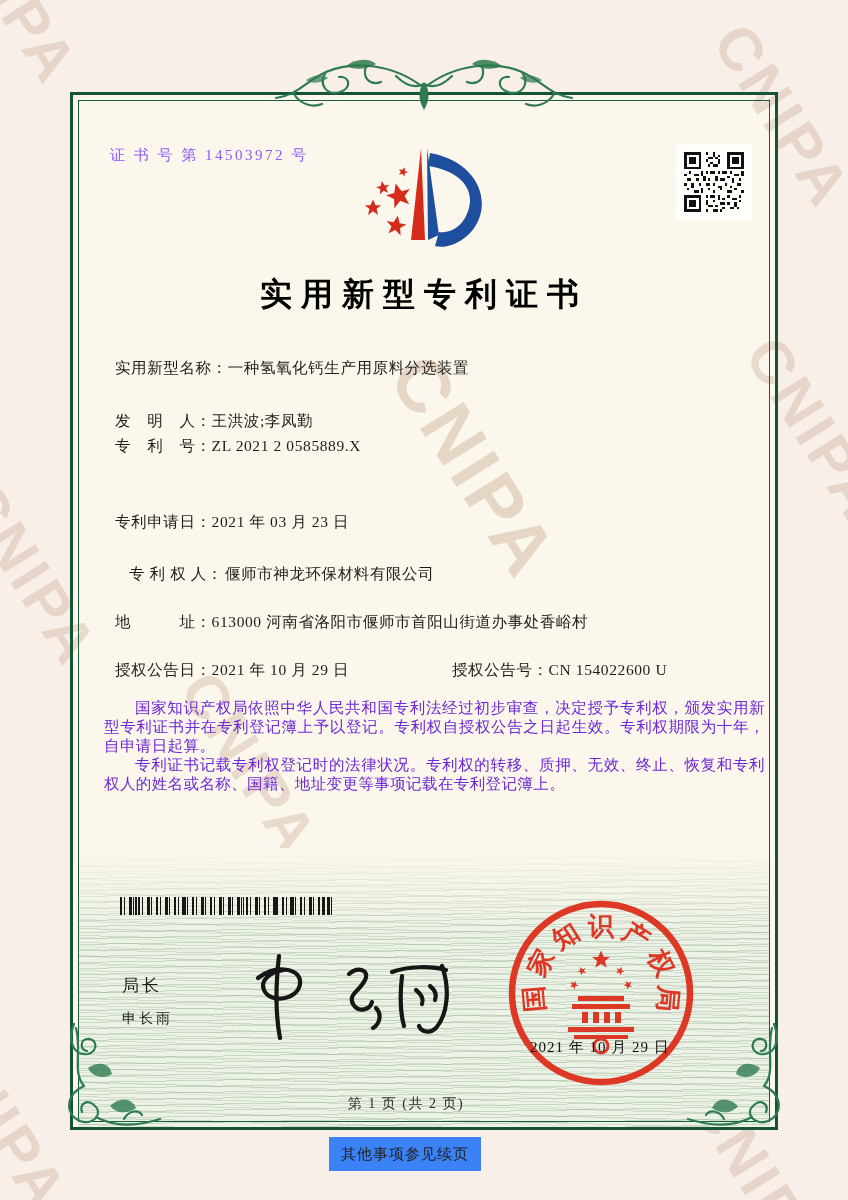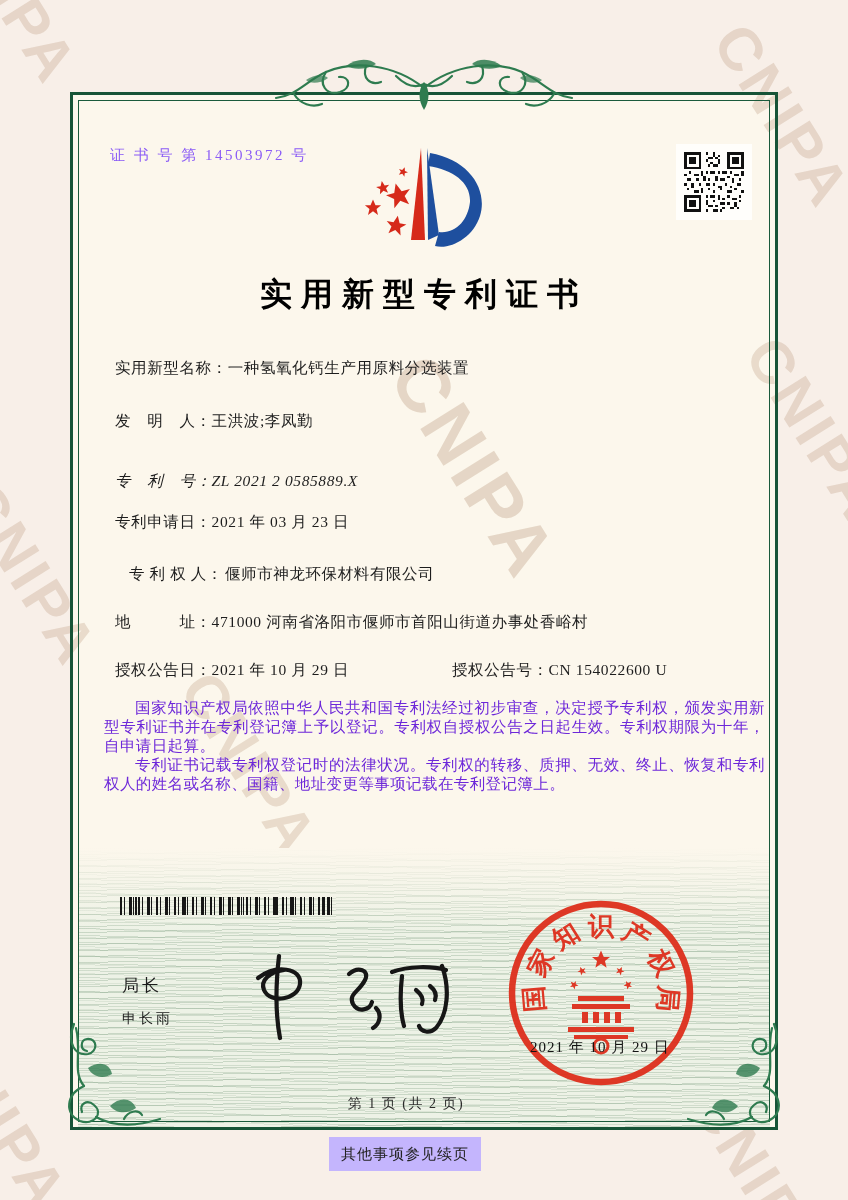--- a/index.html
+++ b/index.html
@@ -43,21 +43,21 @@
                                  #171717 29px 30px,rgba(0,0,0,0) 30px 47px);}
   .signer-title{position:absolute;left:122px;top:974px;font-family:"Liberation Sans","DejaVu Sans",sans-serif;
                 font-size:17px;letter-spacing:3px;color:#1c1c1c;}
   .signer-name{position:absolute;left:122px;top:1010px;font-family:"Liberation Sans","DejaVu Sans",sans-serif;
                font-size:14px;letter-spacing:3px;color:#1c1c1c;}
   .signature{position:absolute;left:246px;top:952px;}
   .seal{position:absolute;left:507px;top:899px;opacity:.95;}
   .seal-date{position:absolute;left:530px;top:1038px;font-size:15px;letter-spacing:1px;color:#131313;white-space:nowrap;}
   .page-info{position:absolute;left:0;top:1095px;width:812px;text-align:center;font-size:14px;
              letter-spacing:1.5px;color:#2b2b2b;}
-  .continuation-box{position:absolute;left:329px;top:1137px;width:152px;height:34px;background:#c4b5fd;z-index:5;
+  .continuation-box{position:absolute;left:329px;top:1137px;width:152px;height:34px;background:#3b82f6;z-index:5;
              display:flex;align-items:center;justify-content:center;font-size:15px;letter-spacing:1px;color:#222;}
 </style>
 </head>
 <body>
 
 <div class="page">
 
   <div class="inner-paper"></div>
 
   <span class="watermark" style="left:-15px;top:-112px;">CNIPA</span>
@@ -149,31 +149,31 @@
     </div>
 
     <h1 class="doc-title">实用新型专利证书</h1>
 
     <div class="field-row" style="top:358px;">
       <span class="f-label">实用新型名称：</span><span class="f-value">一种氢氧化钙生产用原料分选装置</span>
     </div>
     <div class="field-row" style="top:411px;">
       <span class="f-label">发　明　人：</span><span class="f-value">王洪波;李凤勤</span>
     </div>
-    <div class="field-row" style="top:471px;font-style:italic;">
+    <div class="field-row" style="top:436px;">
       <span class="f-label">专　利　号：</span><span class="f-value">ZL 2021 2 0585889.X</span>
     </div>
     <div class="field-row" style="top:512px;text-align:right;">
       <span class="f-label">专利申请日：</span><span class="f-value">2021 年 03 月 23 日</span>
     </div>
     <div class="field-row" style="top:564px;margin-left:14px;">
       <span class="f-label">专 利 权 人：</span><span class="f-value">偃师市神龙环保材料有限公司</span>
     </div>
     <div class="field-row" style="top:612px;">
-      <span class="f-label">地　　　址：</span><span class="f-value">471000 河南省洛阳市偃师市首阳山街道办事处香峪村</span>
+      <span class="f-label">地　　　址：</span><span class="f-value">613000 河南省洛阳市偃师市首阳山街道办事处香峪村</span>
     </div>
     <div class="field-row" style="top:660px;">
       <span><span class="f-label">授权公告日：</span><span class="f-value">2021 年 10 月 29 日</span></span>
       <span class="pair2"><span class="f-label">授权公告号：</span><span class="f-value">CN 154022600 U</span></span>
     </div>
 
     <div class="paragraphs">
       <p>国家知识产权局依照中华人民共和国专利法经过初步审查，决定授予专利权，颁发实用新型专利证书并在专利登记簿上予以登记。专利权自授权公告之日起生效。专利权期限为十年，自申请日起算。</p>
       <p>专利证书记载专利权登记时的法律状况。专利权的转移、质押、无效、终止、恢复和专利权人的姓名或名称、国籍、地址变更等事项记载在专利登记簿上。</p>
     </div>

